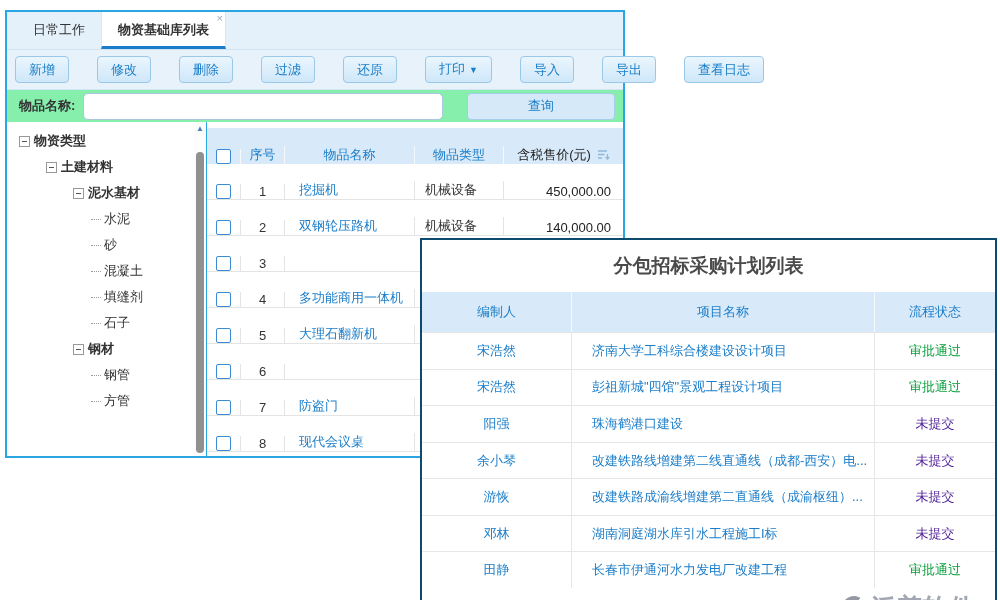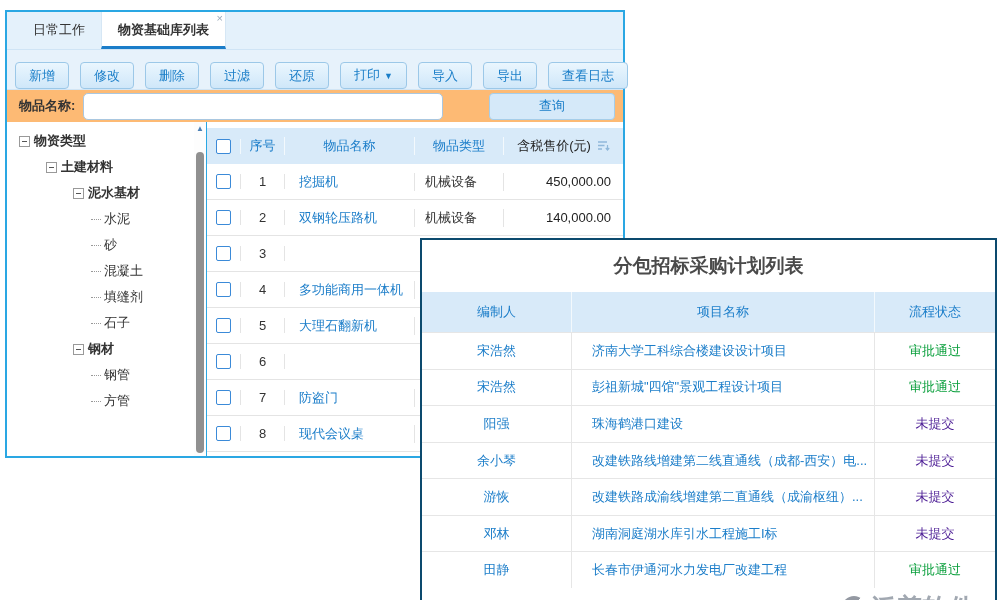--- a/index.html
+++ b/index.html
@@ -10,50 +10,50 @@
     border:2px solid #2aa7e3; background:#fff; }
 
   
   .tabbar { height:38px; background:#e4f1fb; border-bottom:1px solid #cfe4f5; display:flex; padding-left:10px; }
   .tab { position:relative; padding:0 16px; line-height:36px; font-size:13px; color:#333; cursor:pointer; }
   .tab.active { background:#fff; font-weight:bold; border-left:1px solid #d6e7f5; border-right:1px solid #d6e7f5;
     border-bottom:3px solid #1b7dc9; }
   .tab-close { position:absolute; top:1px; right:2px; font-size:11px; line-height:11px; color:#9aaabb; font-weight:normal; }
 
   
-  .toolbar { height:40px; background:#e7f2fb; border-bottom:1px solid #d2e5f4; display:flex; align-items:flex-end; gap:11px; padding:0 8px; }
+  .toolbar { height:40px; background:#e7f2fb; border-bottom:1px solid #d2e5f4; display:flex; align-items:center; gap:28px; padding:0 8px; }
   .tbtn { height:27px; padding:0 13px; background:linear-gradient(#eaf6fe,#cfe7f9); border:1px solid #9cc8e8;
     border-radius:4px; color:#1a7ec8; font-size:13px; line-height:24px; cursor:pointer; white-space:nowrap; }
   .tbtn .caret { font-size:9px; margin-left:4px; color:#1a7ec8; }
 
   
-  .searchbar { height:32px; background:#fdba74; display:flex; align-items:center; padding:0 8px; }
+  .searchbar { height:32px; background:#86efac; display:flex; align-items:center; padding:0 8px; }
   .searchbar label { font-size:13px; color:#333; font-weight:600; margin-left:4px; }
   .searchbar input { width:360px; height:27px; margin-left:8px; border:1px solid #a9c7e0; border-radius:5px; padding:0 8px; font-size:13px; color:#333; outline:none; }
-  .search-btn { margin-left:auto; width:126px; height:27px; background:#d5e9f9; border:1px solid #a5cde9; border-radius:4px;
+  .search-btn { margin-left:auto; width:148px; height:27px; background:#d5e9f9; border:1px solid #a5cde9; border-radius:4px;
     color:#1a7ec8; font-size:13px; cursor:pointer; }
 
   
   .content { display:flex; height:334px; }
 
   
   .tree-panel { position:relative; width:200px; border-right:1px solid #2aa7e3; padding-top:6px; overflow:hidden; }
   .tree-item { height:26px; display:flex; align-items:center; font-size:13px; color:#333; cursor:pointer; white-space:nowrap; }
   .tree-item.parent { font-weight:600; }
   .lvl0 { padding-left:12px; } .lvl1 { padding-left:39px; } .lvl2 { padding-left:66px; } .lvl3 { padding-left:84px; }
   .expander { width:11px; height:11px; border:1px solid #999; background:#fff; margin-right:4px; position:relative; flex:none; }
   .expander::after { content:""; position:absolute; left:2px; right:2px; top:4px; border-top:1px solid #555; }
   .leaf-dash { width:10px; border-top:1px dotted #999; margin-right:3px; flex:none; }
   .tree-scrollbar { position:absolute; top:0; right:0; width:12px; height:100%; background:#fdfdfd; }
   .scroll-up { height:14px; text-align:center; font-size:8px; color:#4a7fb5; line-height:14px; cursor:pointer; }
   .scroll-thumb { position:absolute; left:2px; width:8px; top:30px; bottom:3px; background:#909090; border-radius:4px; cursor:pointer; }
 
   
   .table-panel { flex:1; padding-top:6px; overflow:hidden; font-size:13px; }
-  .trow { display:flex; align-items:center; }
+  .trow { display:flex; align-items:flex-end; }
   .thead { height:36px; background:#d8eaf9; color:#1b7dc9; }
   .tbody-row { height:36px; border-bottom:1px solid #e4e4e4; color:#333; background:#fff; }
   .cell { display:flex; align-items:center; justify-content:center; }
   .c-check { width:34px; border-right:1px solid #e4e4e4; }
   .thead .c-check { border-right:1px solid rgba(255,255,255,.7); }
   .c-num { width:44px; border-right:1px solid #e4e4e4; }
   .thead .c-num { border-right:1px solid rgba(255,255,255,.7); }
   .c-name { width:130px; border-right:1px solid #e4e4e4; justify-content:flex-start; padding-left:14px; }
   .thead .c-name { justify-content:center; padding-left:0; border-right:1px solid rgba(255,255,255,.7); }
   .c-type { width:89px; border-right:1px solid #e4e4e4; justify-content:flex-start; padding-left:10px; }

